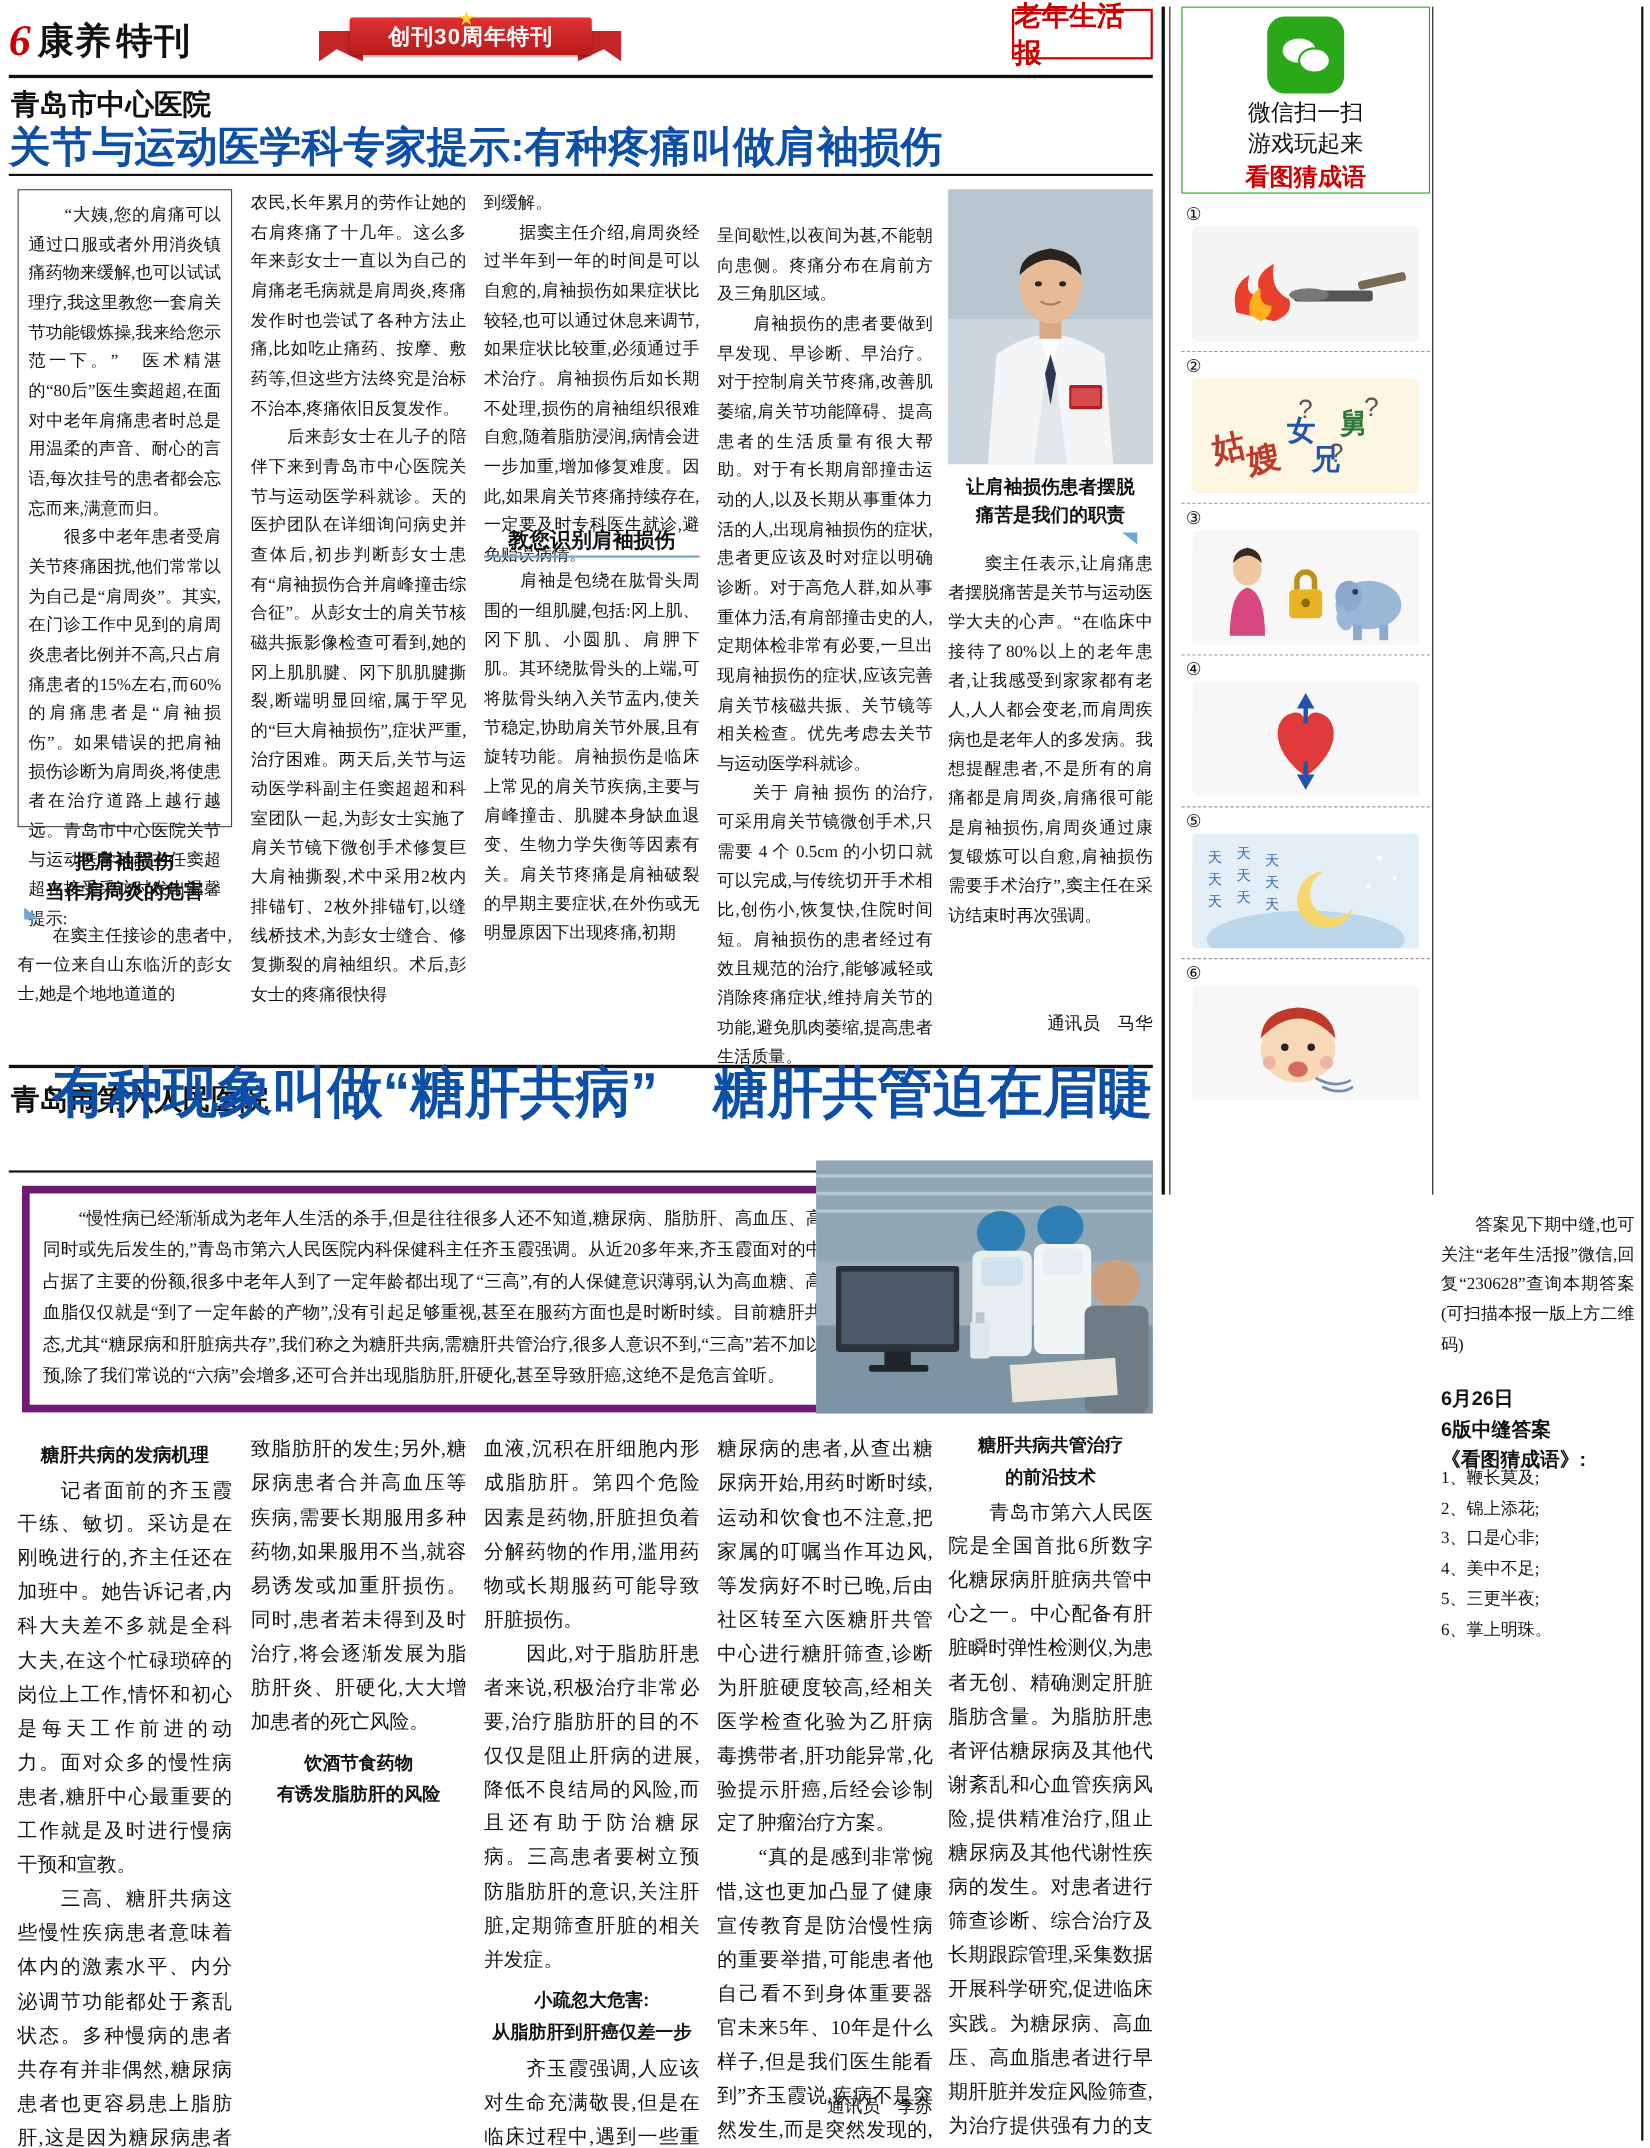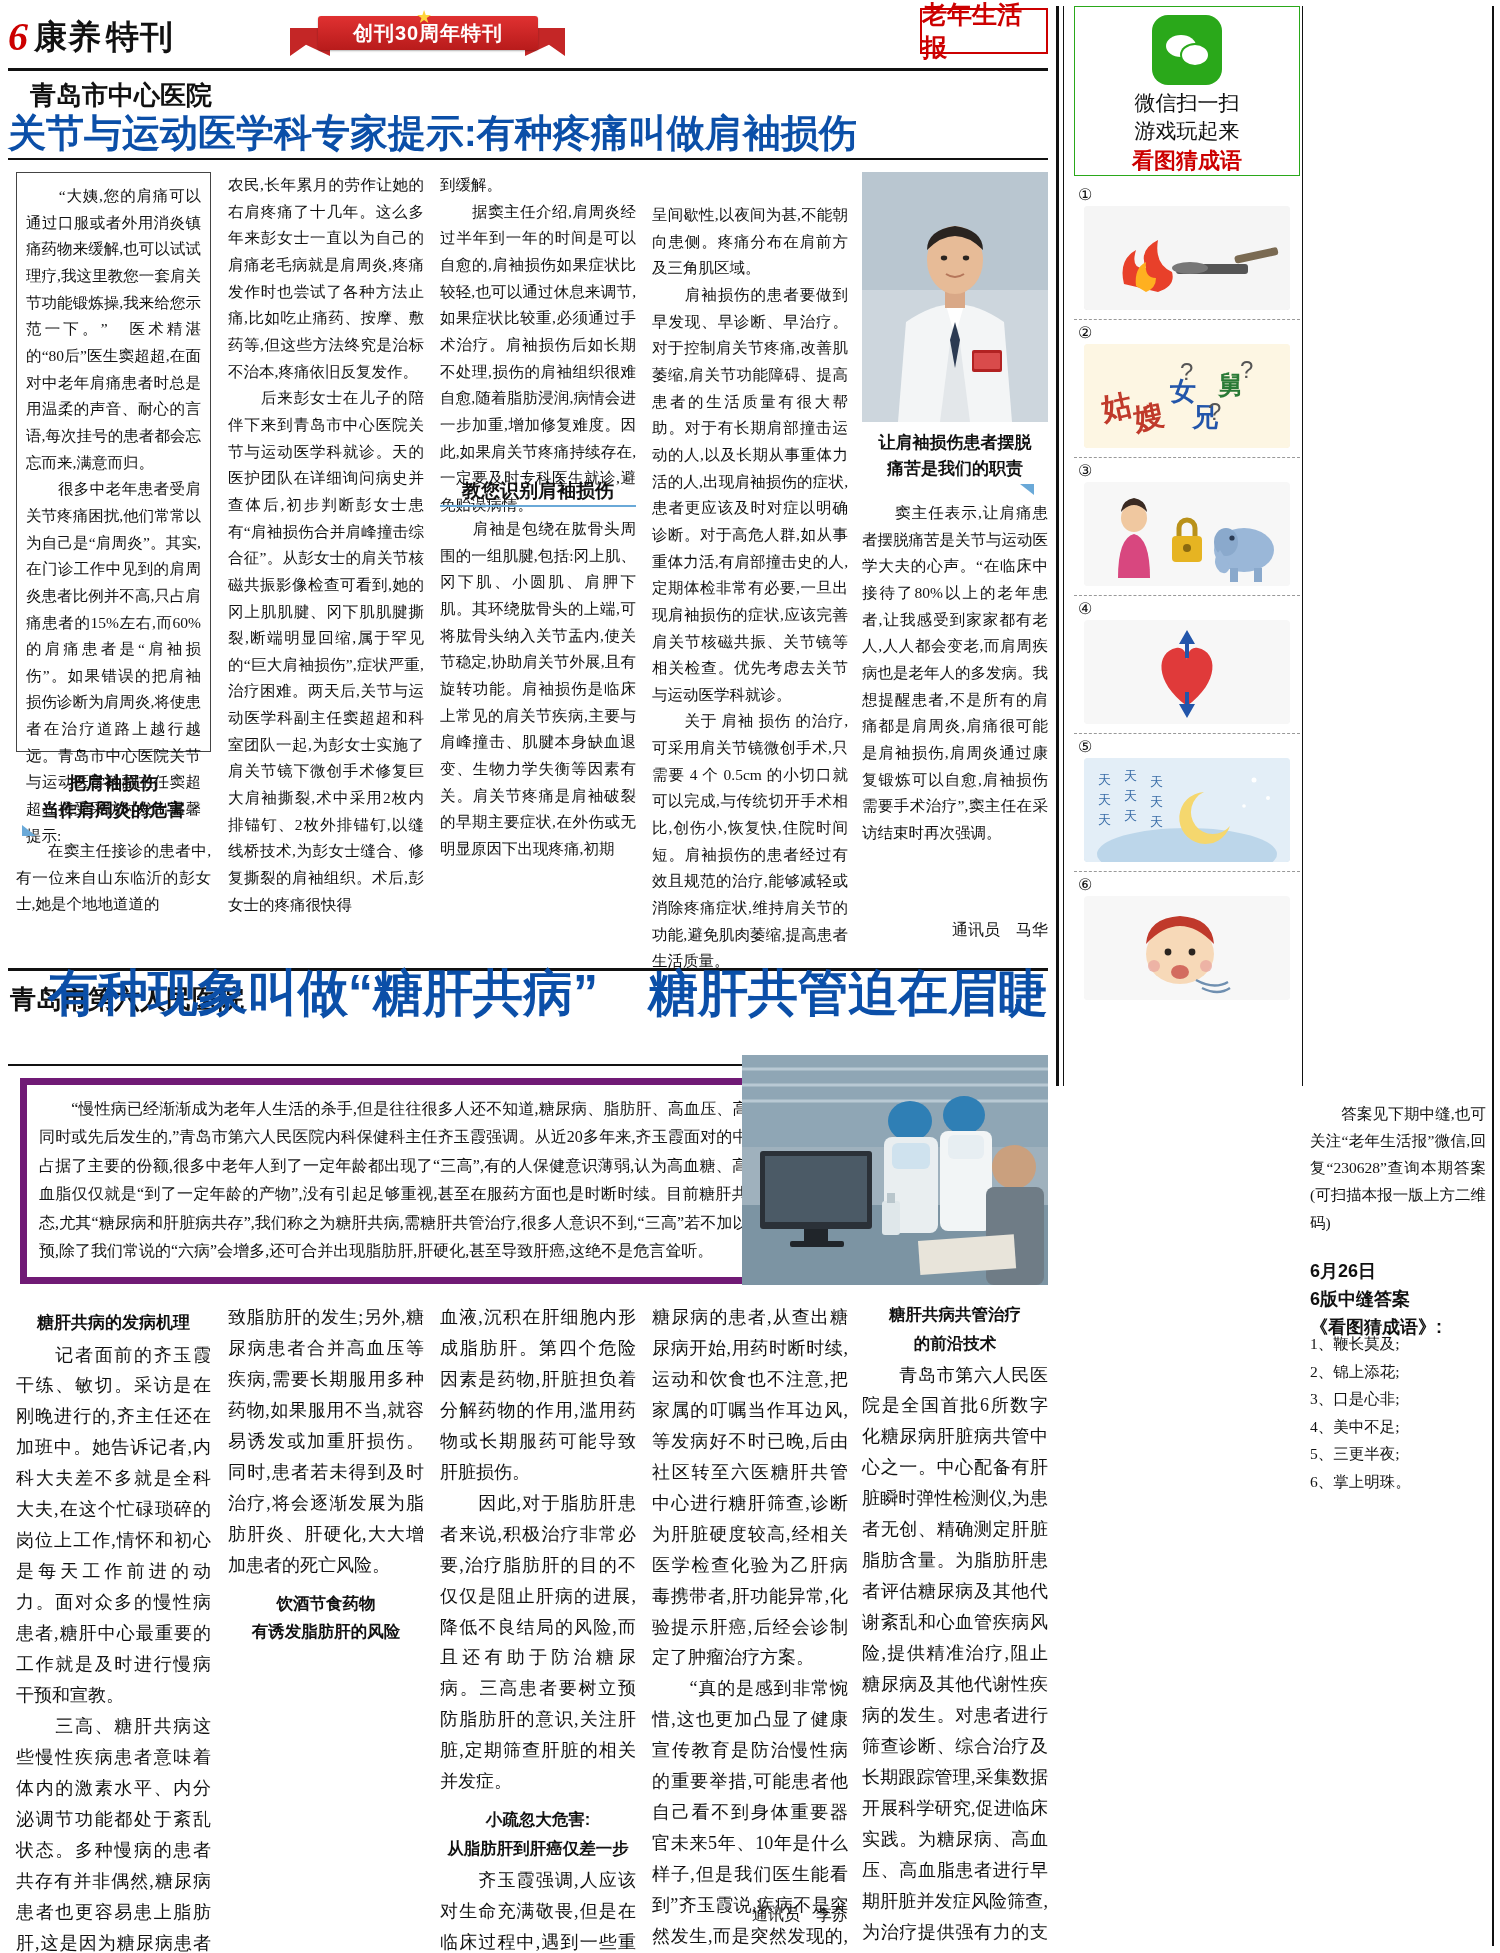--- a/index.html
+++ b/index.html
@@ -72,21 +72,21 @@
   }
   .mast-rule {
     position: absolute; left: 8px; top: 68px; width: 1040px; height: 3px;
     background: #111;
   }
 
   
   .hosp1 {
     position: absolute; left: 10px; top: 78px;
     font-family: Liberation Sans, sans-serif;
-    font-weight: bold; font-size: 26px; margin-left: 20px;
+    font-weight: bold; font-size: 26px;
   }
   .head1 {
     position: absolute; left: 8px; top: 108px; width: 1040px;
     font-family: "Liberation Sans", sans-serif;
     font-weight: bold; font-size: 38px; color: #0b4fa8;
     letter-spacing: 0px;
   }
   .rule1 {
     position: absolute; left: 8px; top: 158px; width: 1040px; height: 2px;
     background: #111;

